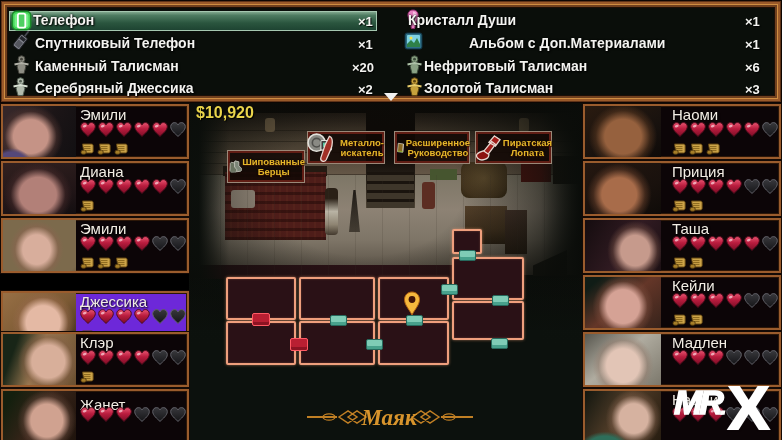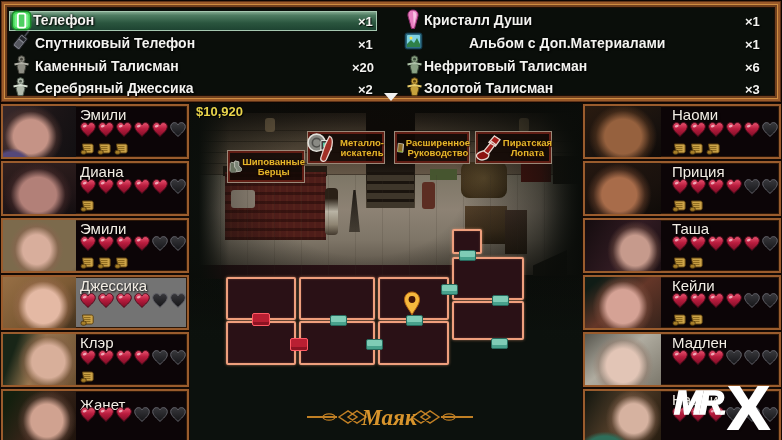--- a/index.html
+++ b/index.html
@@ -100,21 +100,21 @@
 
   <div class="abs" style="left:0;top:0;width:40px;height:250px;background:linear-gradient(90deg,#0d120e 25%,rgba(13,18,14,0));"></div>
 
   <div class="abs" style="left:352px;top:0;width:48px;height:250px;background:linear-gradient(270deg,#0d120e 20%,rgba(13,18,14,0));"></div>
 
   <div class="abs" style="left:0;top:0;width:400px;height:230px;background:radial-gradient(ellipse 58% 66% at 44% 40%,rgba(0,0,0,0) 42%,rgba(10,12,9,0.45) 72%,rgba(10,12,9,0.9) 97%);"></div>
 
   <div class="abs" style="left:0;top:178px;width:400px;height:162px;background:linear-gradient(180deg,rgba(12,17,13,0.1),#0c110d 42%);"></div>
 </div>
 
-<div class="abs" style="left:196px;top:104px;color:#e9d44b;font-size:13px;font-weight:bold;text-shadow:1px 1px 1px #000;">$10,920</div>
+<div class="abs" style="left:196px;top:104px;color:#e9d44b;font-size:16px;font-weight:bold;text-shadow:1px 1px 1px #000;">$10,920</div>
 
 <div class="btn" style="left:227px;width:78px;margin-top:19px;">
   <svg width="30" height="32" viewBox="0 0 30 32" style="margin-left:1px">
   <path d="M15 3 l8 2 v9 l4 3 c3 2 2.5 7 -0.5 8 l-8 1 c-3 0.5 -5.5 -1 -5.5 -3.5 l0.5 -17 Z" fill="#7c8678" stroke="#dcdcd2" stroke-width="1.5"></path>
   <path d="M7 6 l7 1.5 v9 l3 2.5 c2.5 2 2 6.5 -1 7.5 l-7 0.5 c-3 0.5 -5 -1.5 -5 -4 l1 -15 Z" fill="#68725f" stroke="#d2d2c8" stroke-width="1.5"></path>
   <path d="M4 24 c0 2 2 3.5 5 3 l7 -0.5" fill="none" stroke="#3c4436" stroke-width="1.5"></path>
 </svg>
   <div class="btxt">Шипованные<br>Берцы</div>
 </div>
 
@@ -240,21 +240,21 @@
   <path d="M8.5 7 L13 11 L11 18.5 L6 18.5 L4 11 Z" fill="#b2bcae" stroke="#525e52" stroke-width="1"></path>
   <path d="M1.5 9.5 L8.5 8 L15.5 9.5" stroke="#d6e0d2" stroke-width="2.2" fill="none"></path>
 </svg>
 <div class="abs itemtxt" style="left:35px;top:80px;">Серебряный Джессика</div>
 <div class="abs qty" style="left:358px;top:82px;">×2</div>
 
 <svg class="abs" style="left:406px;top:9px" width="14" height="21" viewBox="0 0 14 21">
   <path d="M7 1 C10.5 1 12.5 3.5 12 7 L8.5 19.5 L5.5 19.5 L2 7 C1.5 3.5 3.5 1 7 1 Z" fill="#e87fc0" stroke="#8c2a6a" stroke-width="1"></path>
   <path d="M7 2.5 C9 2.5 10.5 4 10.3 6.5 L7.8 17 Z" fill="#f7c2e2"></path>
 </svg>
-<div class="abs itemtxt" style="left:424px;top:12px;">Кристалл Души</div>
+<div class="abs itemtxt" style="left:408px;top:12px;">Кристалл Души</div>
 <div class="abs qty" style="left:745px;top:14px;">×1</div>
 
 <svg class="abs" style="left:404px;top:32px" width="19" height="18" viewBox="0 0 19 18">
   <rect x="1" y="1" width="17" height="16" rx="2" fill="#2e6f86" stroke="#0e3040" stroke-width="1"></rect>
   <rect x="3" y="3" width="13" height="12" rx="1" fill="#7fd2e2"></rect>
   <path d="M3 12 l4 -4 3 3 3 -5 3 6 v3 h-13 Z" fill="#2e8048"></path>
   <circle cx="7" cy="6" r="1.5" fill="#f7e24a"></circle>
 </svg>
 <div class="abs itemtxt" style="left:424px;top:35px;margin-left:45px;">Альбом с Доп.Материалами</div>
 <div class="abs qty" style="left:745px;top:37px;">×1</div>
@@ -343,21 +343,21 @@
       </svg></div>
   <div class="abs" style="left:80px;top:38px;white-space:nowrap;"><svg class="scrolli" viewBox="0 0 14 13">
         <use href="#scrollp"></use>
       </svg><svg class="scrolli" viewBox="0 0 14 13">
         <use href="#scrollp"></use>
       </svg><svg class="scrolli" viewBox="0 0 14 13">
         <use href="#scrollp"></use>
       </svg></div>
 </div>
 
-<div class="abs cellframe" style="left:0px;top:274px;width:190px;height:57px;background:#737373;">
+<div class="abs cellframe" style="left:0px;top:290px;width:190px;height:57px;background:#6d28d9;">
   <div class="abs" style="left:3px;top:3px;width:73px;height:51px;background:radial-gradient(ellipse 35px 35px at 55% 58%,#e4b9a4 48%,rgba(150,105,75,0.5) 72%,rgba(0,0,0,0) 90%),linear-gradient(140deg,#976f45,#7c5a34 55%,#41301c);"></div>
   <div class="abs pname" style="left:80px;top:3px;">Джессика</div>
   <div class="abs" style="left:80px;top:19px;white-space:nowrap;"><svg class="heart" viewBox="0 0 16 15">
         <use href="#heartR"></use>
       </svg><svg class="heart" viewBox="0 0 16 15">
         <use href="#heartR"></use>
       </svg><svg class="heart" viewBox="0 0 16 15">
         <use href="#heartR"></use>
       </svg><svg class="heart" viewBox="0 0 16 15">
         <use href="#heartR"></use>

